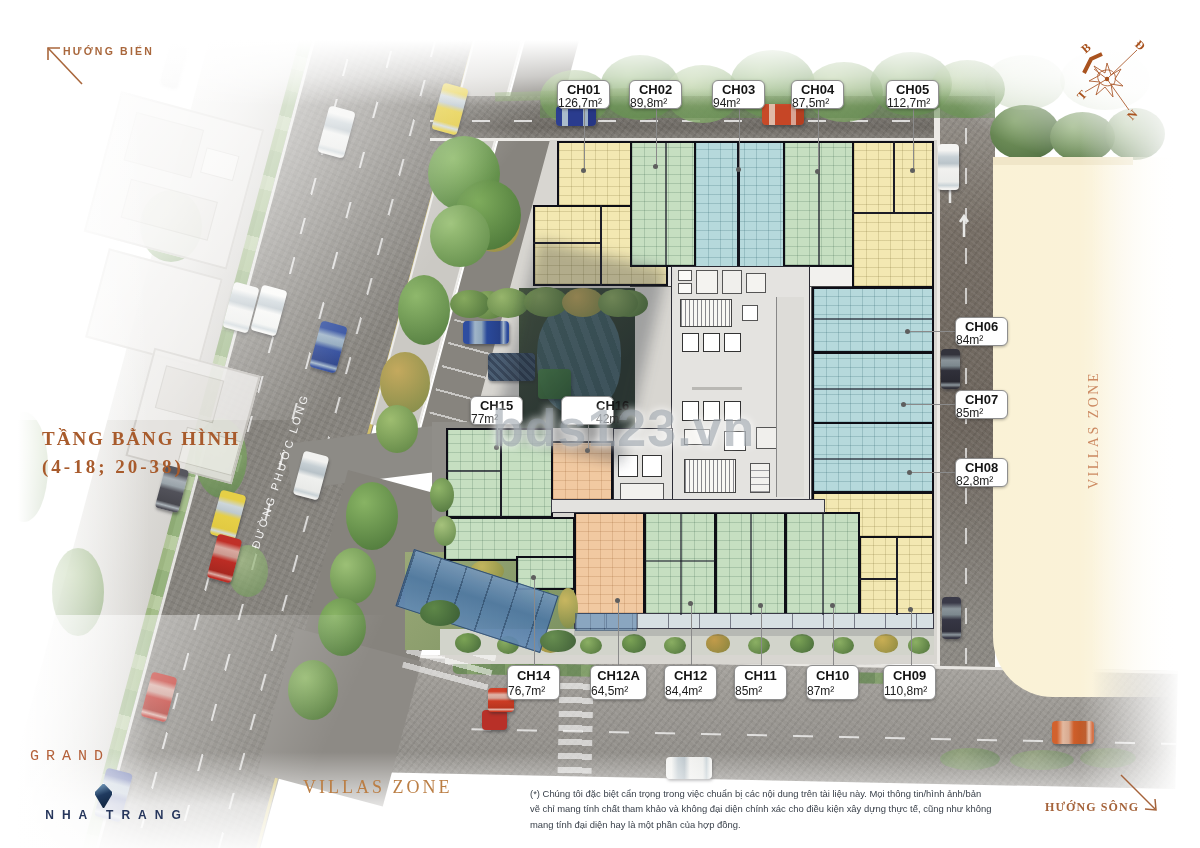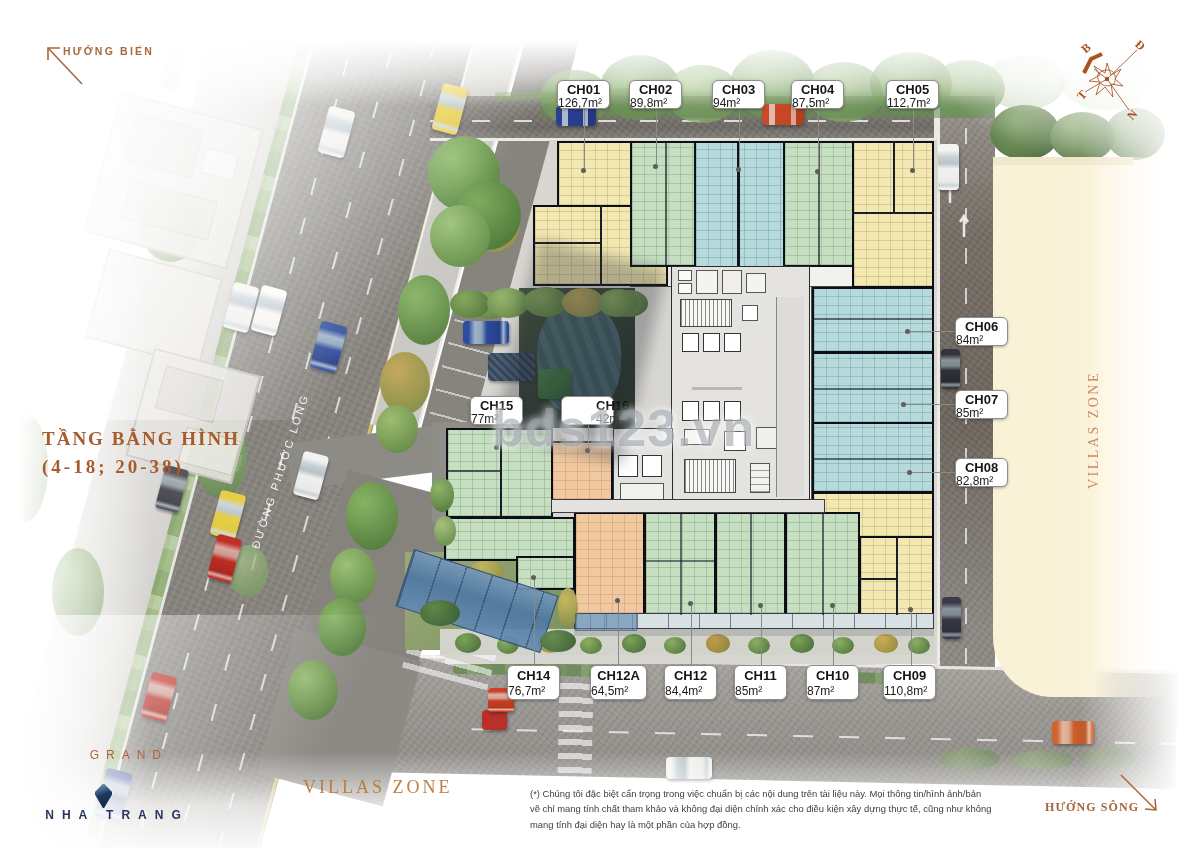--- a/index.html
+++ b/index.html
@@ -331,21 +331,21 @@
 <div class="lbl lbl2" style="left:507px;top:665px;">CH14<i>76,7m²</i></div>
 <div class="lbl lbl2" style="left:590px;top:665px;width:57px;">CH12A<i>64,5m²</i></div>
 <div class="lbl lbl2" style="left:664px;top:665px;">CH12<i>84,4m²</i></div>
 <div class="lbl lbl2" style="left:734px;top:665px;">CH11<i>85m²</i></div>
 <div class="lbl lbl2" style="left:806px;top:665px;">CH10<i>87m²</i></div>
 <div class="lbl lbl2" style="left:883px;top:665px;">CH09<i>110,8m²</i></div>
 
 <div style="left:42px;top:428px;font-family:'Liberation Serif',serif;font-size:19px;font-weight:bold;letter-spacing:2px;color:#a85b2c;z-index:50;">TẦNG BẰNG HÌNH</div>
 <div style="left:42px;top:456px;font-family:'Liberation Serif',serif;font-size:19px;font-weight:bold;letter-spacing:3px;color:#a85b2c;z-index:50;">(4-18; 20-38)</div>
 
-<div class="txt" style="left:30px;top:748px;width:138px;text-align:right;font-family:Liberation Sans, sans-serif;font-size:12px;letter-spacing:7px;color:#b4613a;">GRAND</div>
+<div class="txt" style="left:30px;top:748px;width:138px;text-align:left;font-family:Liberation Mono, monospace;font-size:15px;letter-spacing:7px;color:#b4613a;">GRAND</div>
 <div class="txt" style="left:94px;top:783px;width:19px;height:26px;background:linear-gradient(160deg,#7fa8c8 0%,#1f3a5f 45%,#0e2038 100%);clip-path:polygon(50% 0,100% 38%,50% 100%,0 38%);border:1px solid #fff;"></div>
 <div class="txt" style="left:42px;top:808px;width:150px;text-align:center;font-size:12px;font-weight:bold;letter-spacing:8px;color:#26365c;">NHA TRANG</div>
 
 <div class="txt" style="left:303px;top:777px;font-family:'Liberation Serif',serif;font-size:18px;letter-spacing:3px;color:#bb7e44;">VILLAS ZONE</div>
 
 <div class="txt" style="left:1019px;top:422px;width:150px;text-align:center;font-family:'Liberation Serif',serif;font-size:14px;letter-spacing:2.5px;color:#cc8a62;transform:rotate(-90deg);">VILLAS ZONE</div>
 
 <div class="txt" style="left:63px;top:45px;font-size:10.5px;font-weight:bold;letter-spacing:2.2px;color:#a9673c;">HƯỚNG BIỂN</div>
 <svg class="txt" style="left:38px;top:38px;" width="56" height="56" viewBox="0 0 56 56">
       <path d="M10 10 L44 46" stroke="#a9673c" stroke-width="1.6" fill="none"></path>

